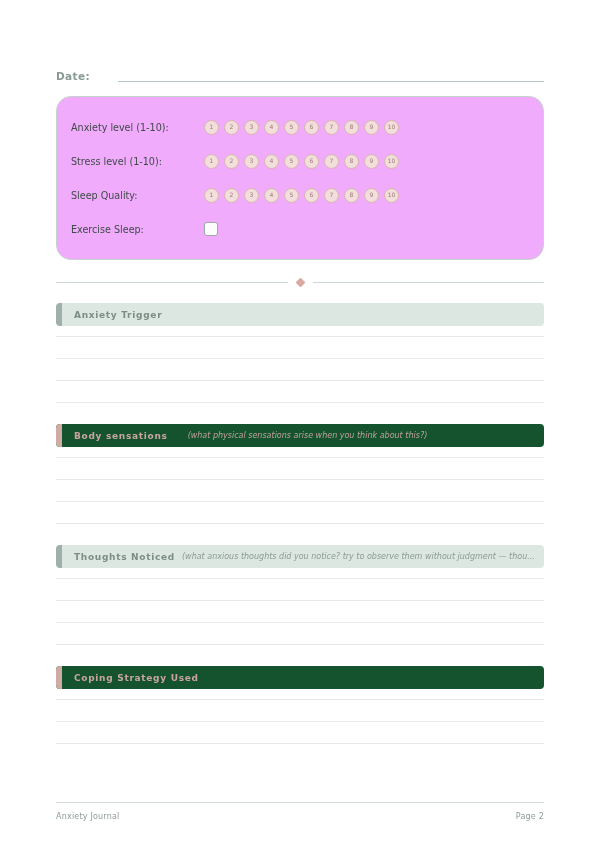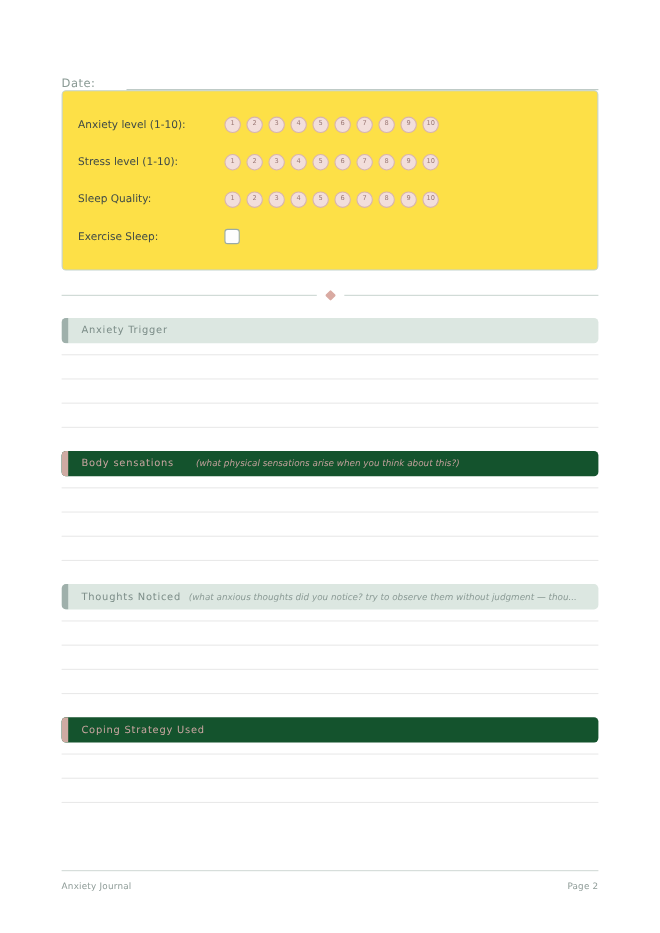--- a/index.html
+++ b/index.html
@@ -24,37 +24,38 @@
 
   
   .date-row {
     display: flex;
     align-items: flex-end;
     padding-top: 56px;
     height: 26px;
   }
   .date-label {
     font-size: 10.5px;
-    font-weight: normal;
+    font-weight: bold;
     color: #8a9a94;
     letter-spacing: 0.4px;
     white-space: nowrap;
   }
   .date-line {
     flex: 1;
     margin-left: 28px;
     border-bottom: 1px solid #b9c6c1;
     height: 1px;
   }
 
   
   .tracker-panel {
-    background: #fde047;
+    margin-top: 14px;
+    background: #f0abfc;
     border: 1px solid #c4d3cd;
-    border-radius: 4px;
+    border-radius: 15px;
     padding: 13px 0 13px 0;
     box-sizing: border-box;
   }
   .tracker-row {
     display: flex;
     align-items: center;
     height: 34px;
     padding-left: 14px;
   }
   .tracker-label {
@@ -129,21 +130,21 @@
   .section-header .accent {
     position: absolute;
     left: 0;
     top: 0;
     bottom: 0;
     width: 6px;
     border-radius: 3px 0 0 3px;
   }
   .section-title {
     font-size: 9px;
-    font-weight: normal;
+    font-weight: bold;
     letter-spacing: 0.7px;
     white-space: nowrap;
   }
   .section-prompt {
     font-size: 8px;
     font-style: italic;
     margin-left: 7px;
     white-space: nowrap;
     overflow: hidden;
     text-overflow: ellipsis;
@@ -168,21 +169,21 @@
     height: 1px;
     background: #e9e9e9;
     margin-bottom: 21px;
   }
 
   
   .footer {
     position: absolute;
     left: 56px;
     right: 56px;
-    bottom: 38px;
+    bottom: 27px;
   }
   .footer-rule {
     height: 1px;
     background: #d3dbd8;
   }
   .footer-row {
     display: flex;
     justify-content: space-between;
     align-items: center;
     margin-top: 9px;

